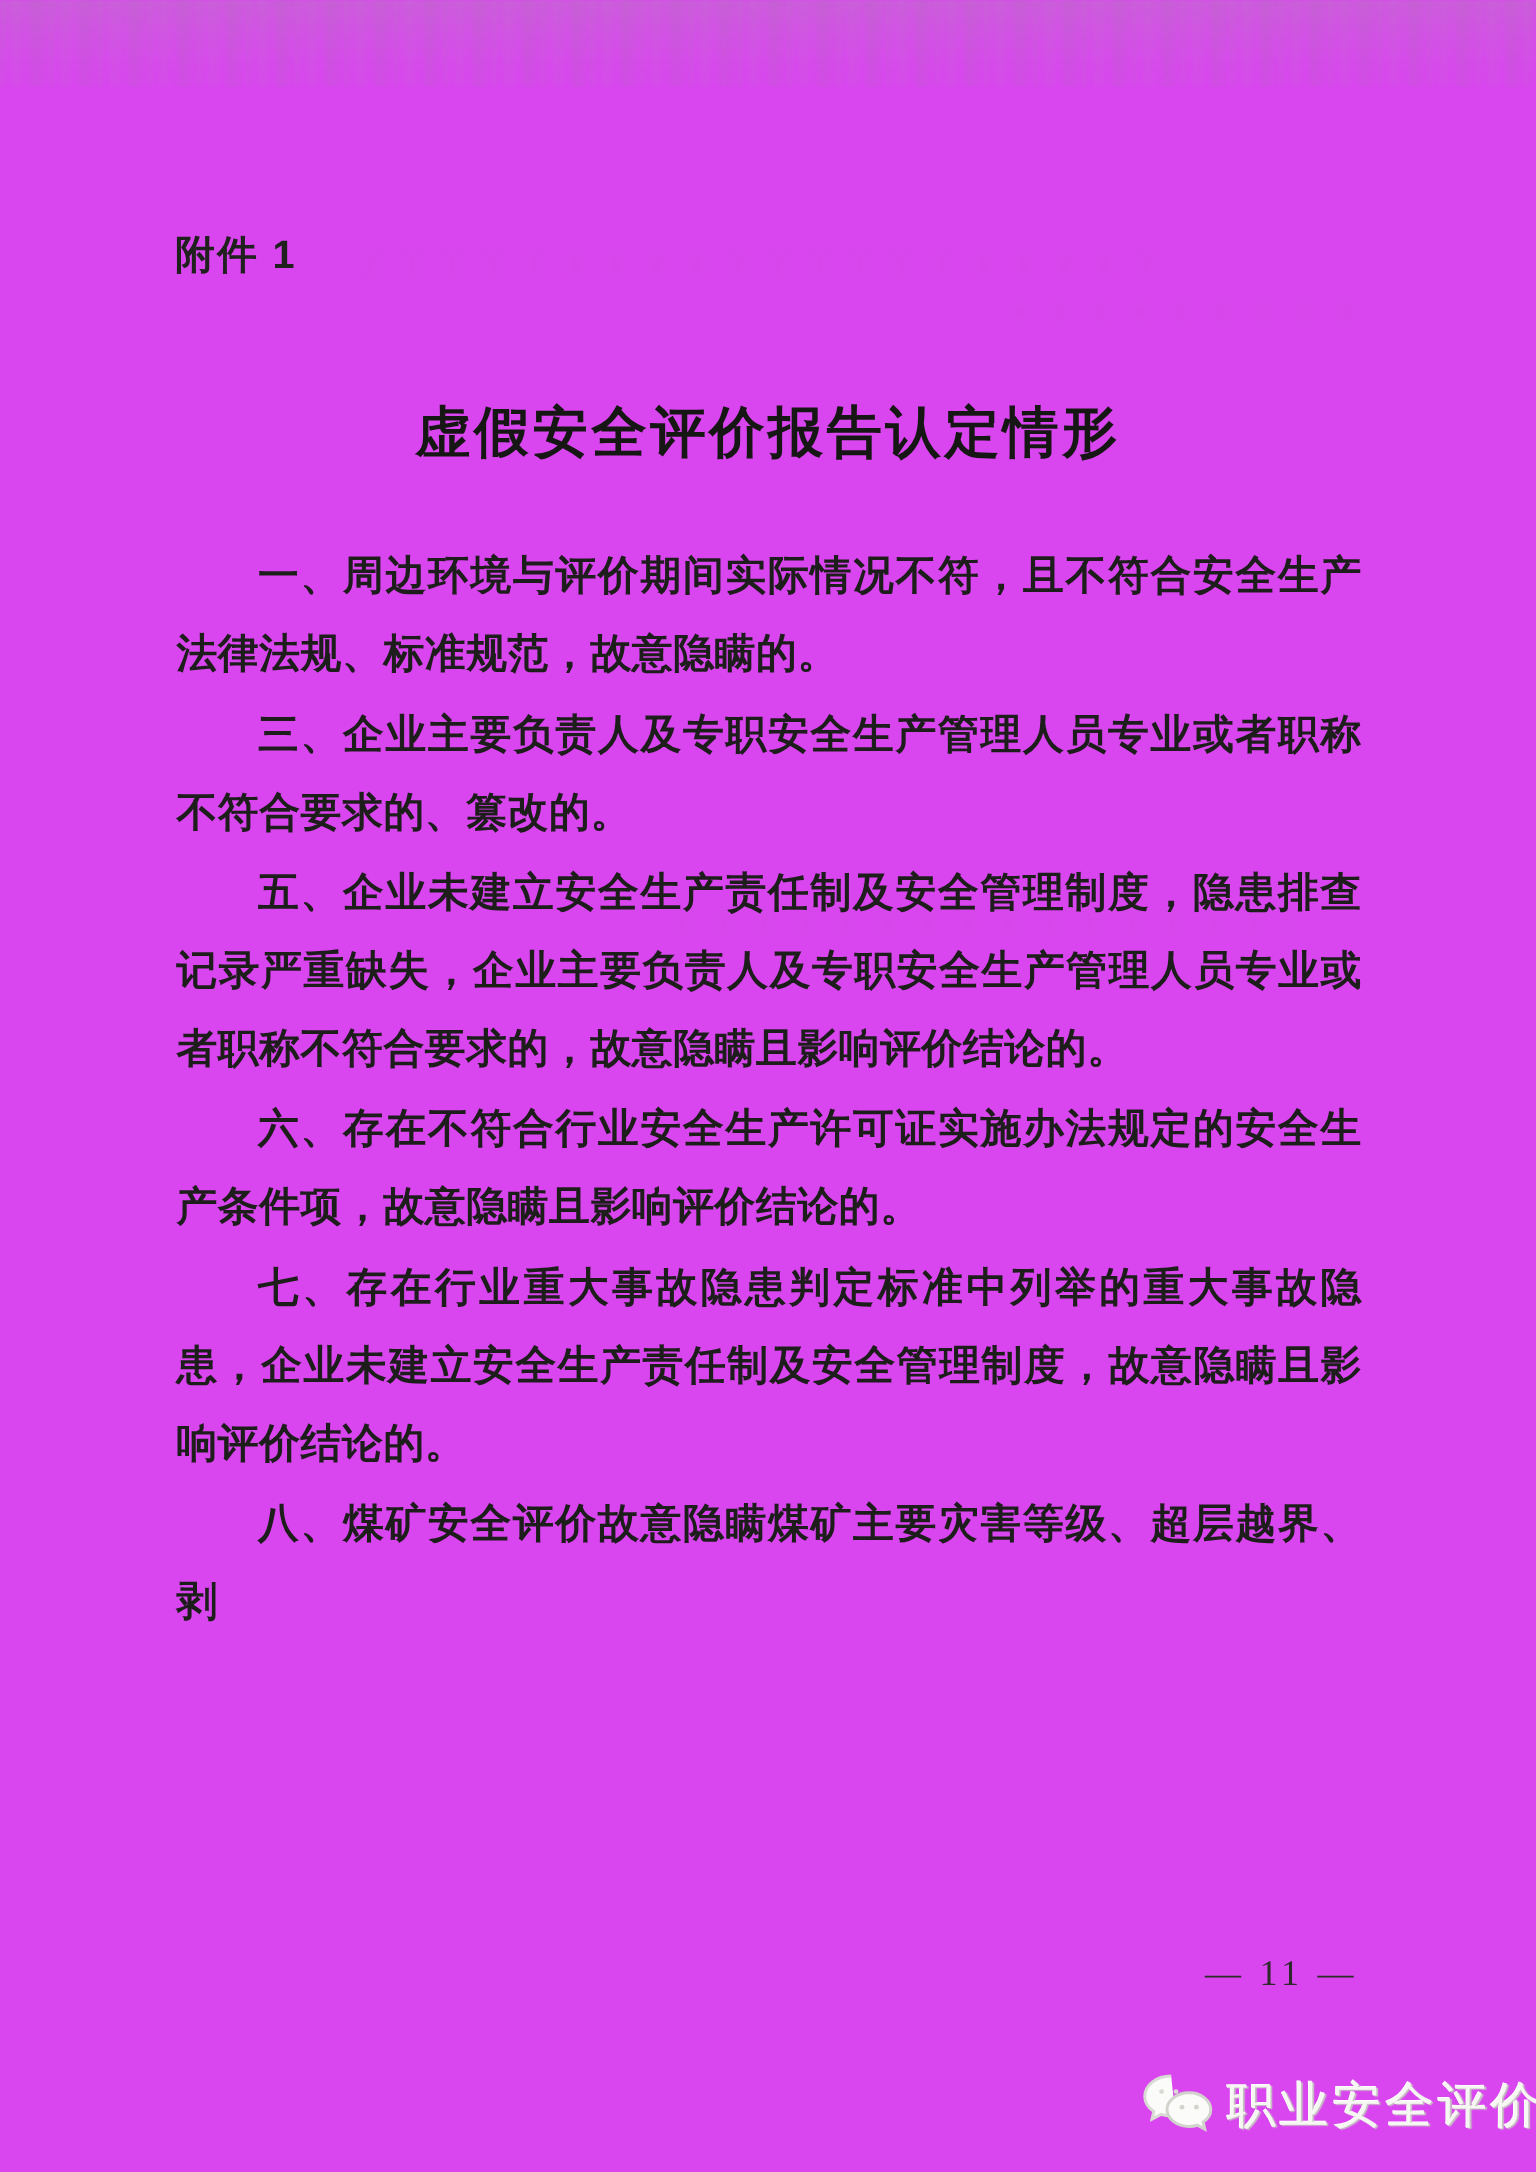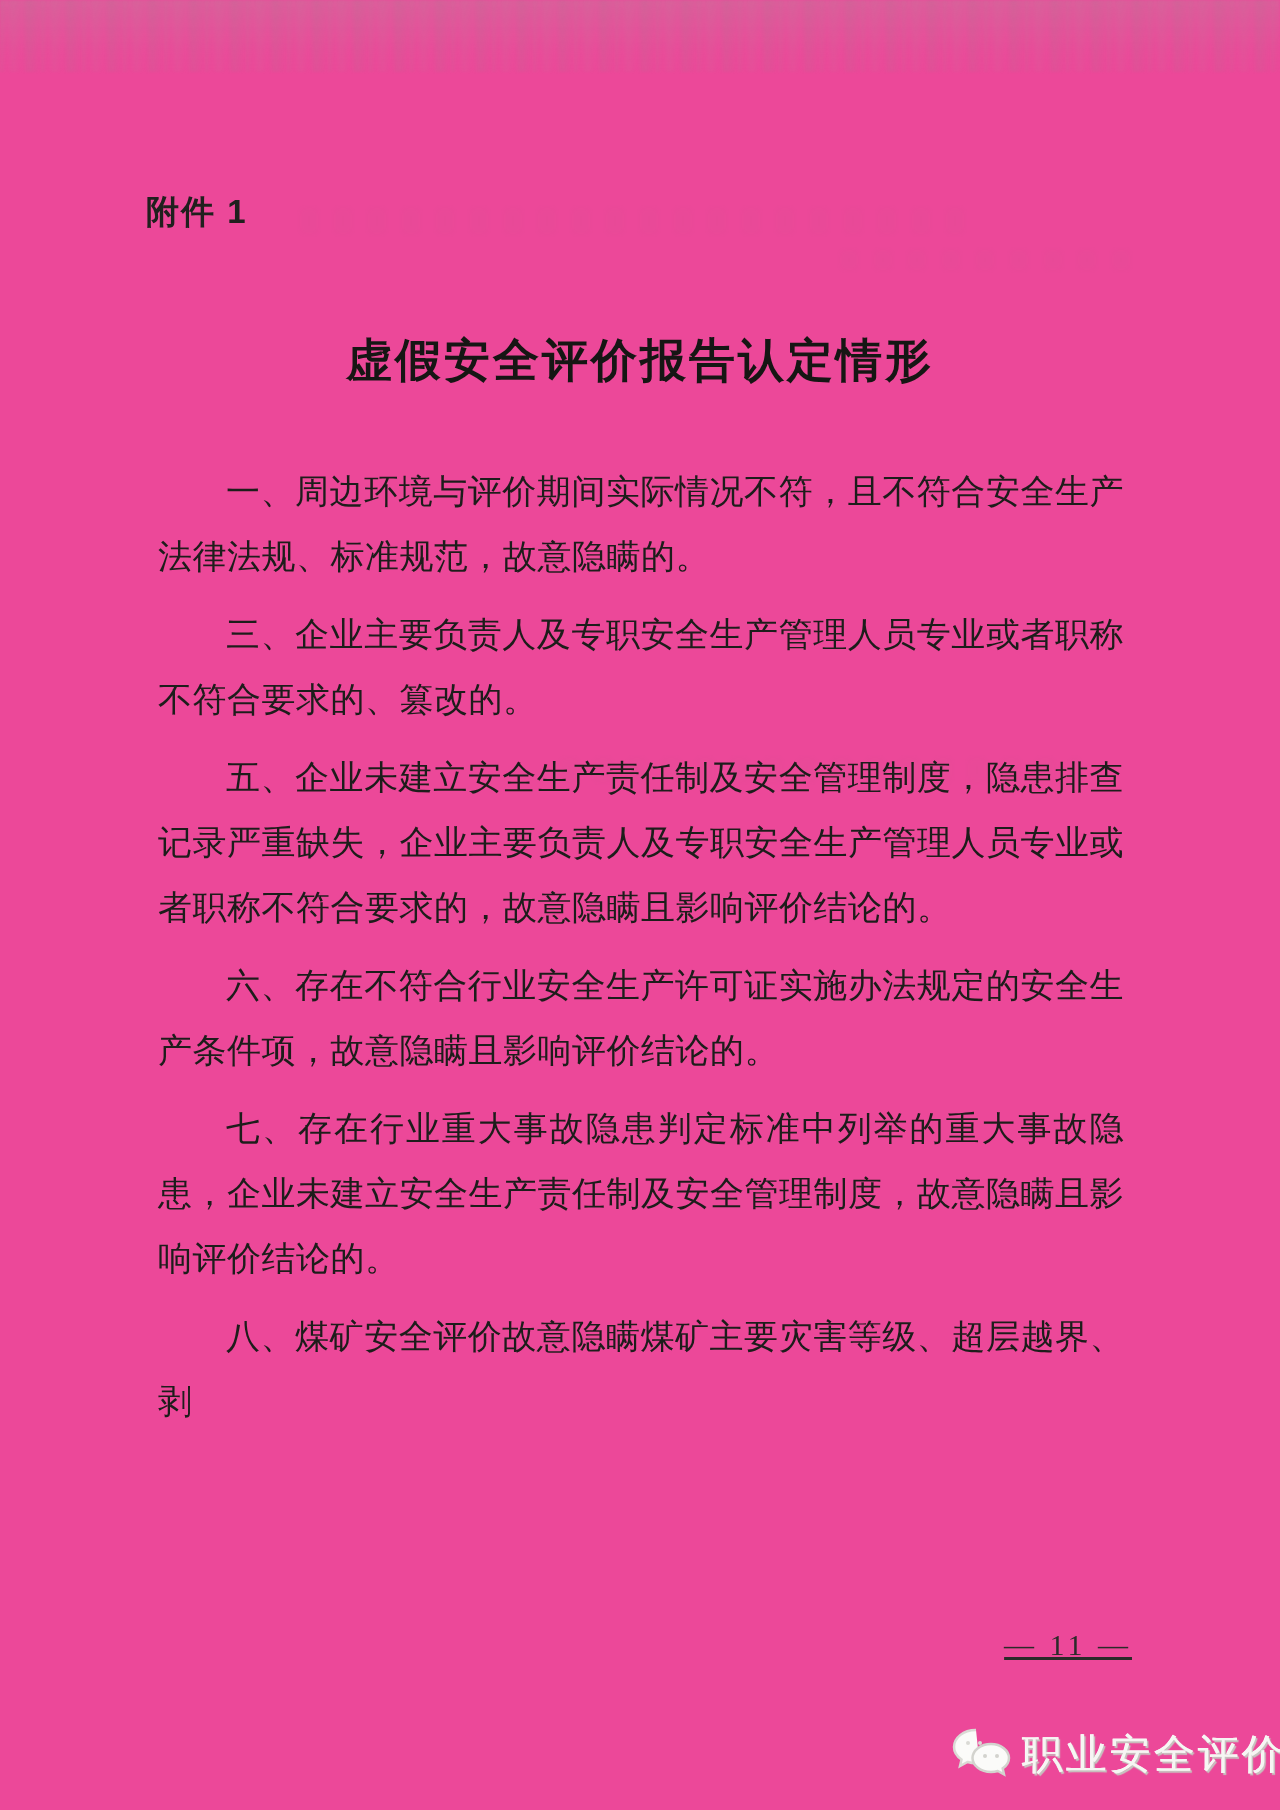--- a/index.html
+++ b/index.html
@@ -6,21 +6,21 @@
     margin: 0;
     padding: 0;
     background: #e8e8e6;
     font-family: "Liberation Serif", "DejaVu Serif", serif;
   }
   .page {
     position: relative;
     width: 1280px;
     height: 1810px;
     margin: 0 auto;
-    background: #ec4899;
+    background: #d946ef;
     overflow: hidden;
     color: #1d1d1b;
   }
   
   .scan-noise-top {
     position: absolute;
     top: 0; left: 0;
     width: 100%;
     height: 72px;
     background:
@@ -75,32 +75,32 @@
     top: 447px;
     left: 146px;
     width: 990px;
     font-size: 34px;
     line-height: 65.4px;
     text-align: justify;
     letter-spacing: 0.5px;
     color: #1d1d1b;
   }
   .doc-body p {
-    margin: 12px;
+    margin: 1px;
     padding: 0;
     text-indent: 2em;
+    font-weight: bold;
   }
   .page-number {
     position: absolute;
     top: 1628px;
     right: 148px;
     font-size: 30px;
     letter-spacing: 4px;
     color: #2b2b29;
-    text-decoration: underline;
   }
   .watermark {
     position: absolute;
     top: 1726px;
     left: 950px;
     display: flex;
     align-items: center;
     gap: 10px;
   }
   .watermark-text {

